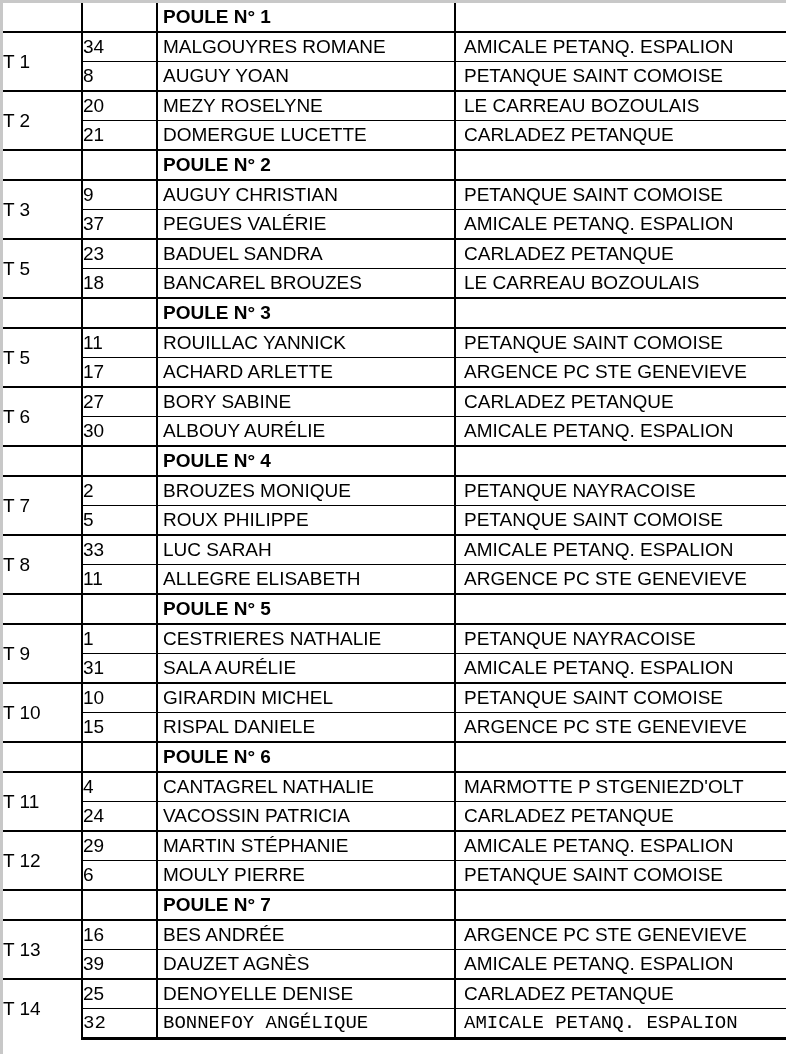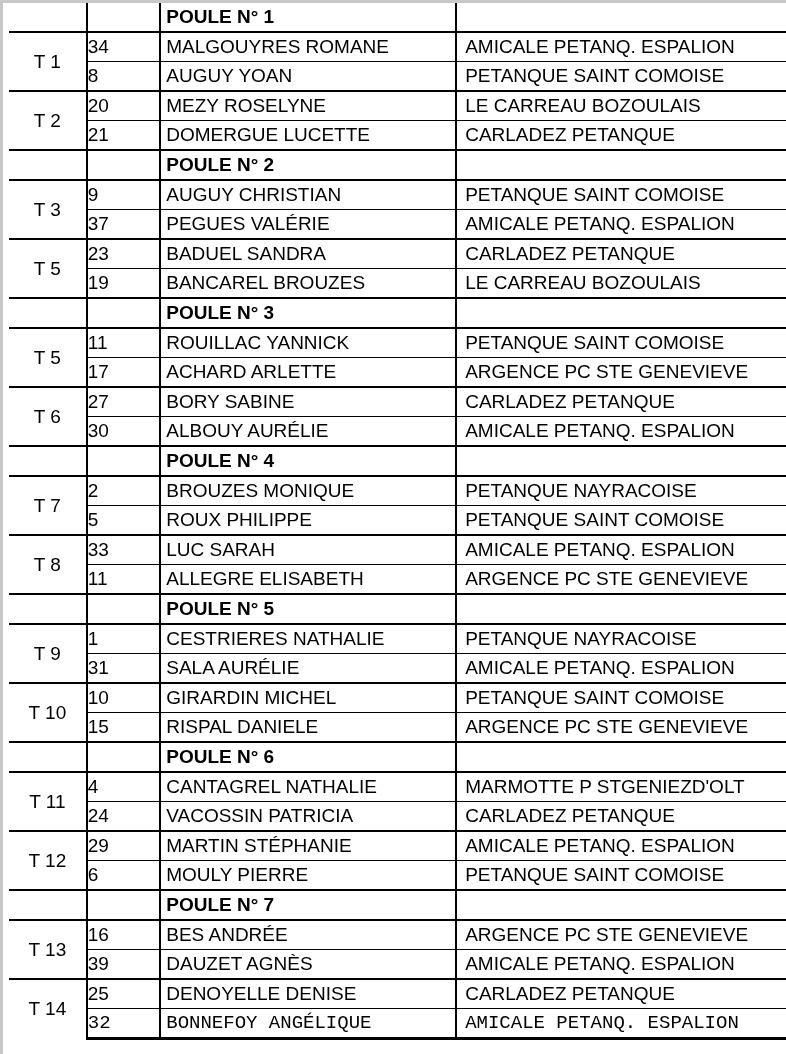--- a/index.html
+++ b/index.html
@@ -1,28 +1,28 @@
 <!DOCTYPE html>
 <html><head>
 <meta charset="utf-8">
 <style>
   html, body { margin: 0; padding: 0; background: #ffffff; }
   body { width: 786px; height: 1054px; overflow: hidden; position: relative;
          font-family: "Liberation Sans", "DejaVu Sans", sans-serif; color: #000; }
   .sheet { position: absolute; left: 0; top: 0; width: 786px; height: 1054px; }
   .gridline-top { position: absolute; left: 0; top: 0; width: 786px; height: 3px; background: #c8c8c8; }
   .gridline-left { position: absolute; left: 0; top: 0; width: 3px; height: 1054px; background: #c8c8c8; }
-  table { position: absolute; left: 9px; top: 3px; border-collapse: collapse; table-layout: fixed; }
+  table { position: absolute; left: 3px; top: 3px; border-collapse: collapse; table-layout: fixed; }
   td { height: 28px; padding: 0; font-size: 19px; line-height: 28px; white-space: nowrap; overflow: hidden;
        border-left: 2px solid #000; border-right: 2px solid #000; }
   col.c-team { width: 79px; }
   col.c-num { width: 75px; }
   col.c-name { width: 298px; }
   col.c-club { width: 331px; }
-  td.team { text-align: center; vertical-align: middle; border-left: none; }
+  td.team { vertical-align: middle; border-left: none; }
   td.num { text-align: left; }
   td.name { padding-left: 5px; }
   td.club { padding-left: 8px; border-right: none; }
   tr.poule td { font-weight: bold; }
   tr.poule td.team { border-left: none; }
   tr.sep-thick td { border-top: 2px solid #000; }
   tr.sep-thin td.num, tr.sep-thin td.name, tr.sep-thin td.club { border-top: 1px solid #000; }
   tr.last td { border-bottom: 3px solid #000; font-family: Liberation Mono, monospace; }
 </style>
 </head>
@@ -84,21 +84,21 @@
           <td class="name">PEGUES VALÉRIE</td>
           <td class="club">AMICALE PETANQ. ESPALION</td>
         </tr>
         <tr class="sep-thick">
           <td class="team" rowspan="2">T 5</td>
           <td class="num">23</td>
           <td class="name">BADUEL SANDRA</td>
           <td class="club">CARLADEZ PETANQUE</td>
         </tr>
         <tr class="sep-thin">
-          <td class="num">19</td>
+          <td class="num">18</td>
           <td class="name">BANCAREL BROUZES</td>
           <td class="club">LE CARREAU BOZOULAIS</td>
         </tr>
         <tr class="poule sep-thick">
           <td class="team"></td>
           <td class="num"></td>
           <td class="name">POULE N° 3</td>
           <td class="club"></td>
         </tr>
         <tr class="sep-thick">

